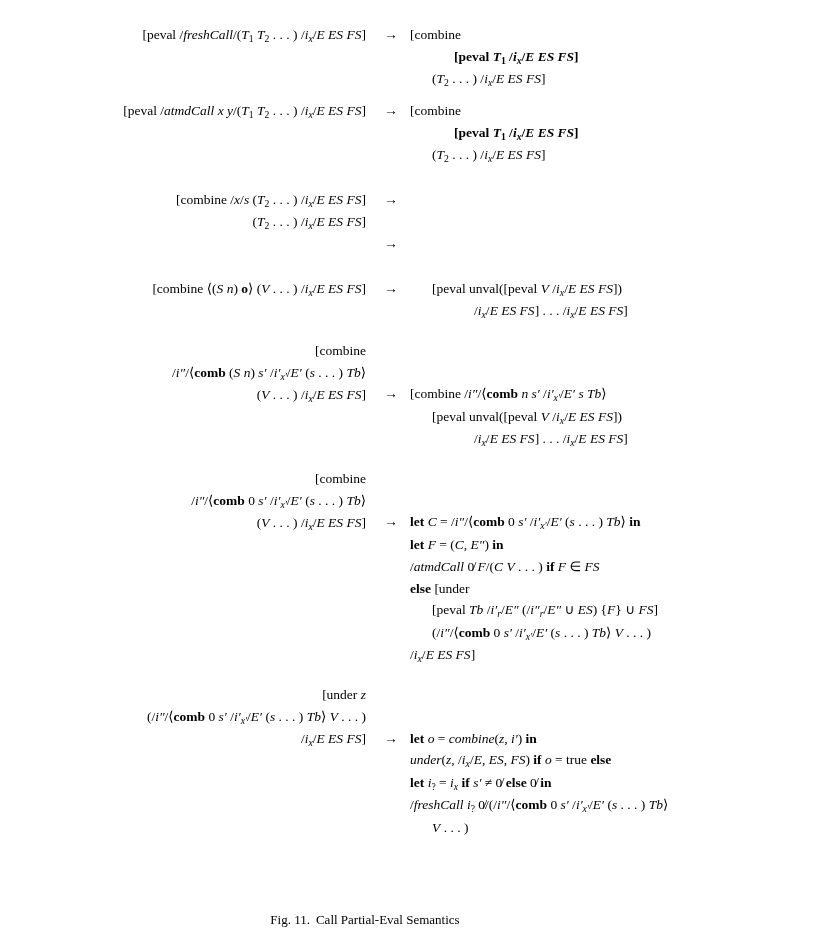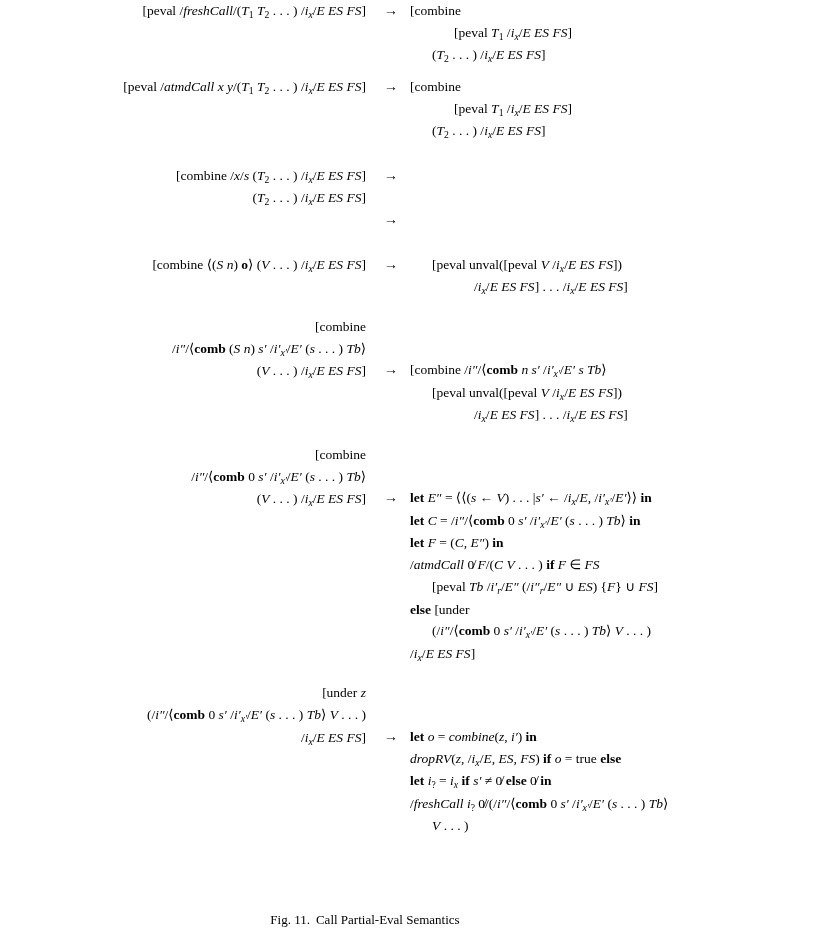--- a/index.html
+++ b/index.html
@@ -14,21 +14,21 @@
     color: #000000;
     font-size: 13.5px;
   }
   .page {
     position: relative;
     width: 817px;
     height: 944px;
     overflow: hidden;
   }
   .rules {
-    padding-top: 0;
+    padding-top: 24px;
   }
   .rule {
     display: flex;
     align-items: flex-start;
     width: 817px;
   }
   .lhs {
     width: 372px;
     text-align: right;
     padding-right: 6px;
@@ -43,21 +43,21 @@
     width: 400px;
     text-align: left;
     box-sizing: border-box;
   }
   .line {
     display: block;
     line-height: 1.62;
     white-space: nowrap;
   }
   .line.indent1 { padding-left: 22px; }
-  .line.indent2 { padding-left: 44px; }
+  .line.indent2 { padding-left: 44px; font-weight: bold; }
   .line.indent3 { padding-left: 64px; }
   .rhs .line { white-space: nowrap; }
   .gap-sm { height: 9px; }
   .gap-md { height: 17px; }
   .gap-lg { height: 22px; }
   i { font-style: italic; }
   b { font-weight: bold; }
   sub {
     font-size: 0.72em;
     vertical-align: -0.28em;
@@ -181,26 +181,25 @@
         <span class="line">(<i>V</i> . . . ) /<i>i<sub>x</sub></i>/<i>E ES FS</i>]</span>
       </div>
       <div class="arrowcol">
         <span class="line">&nbsp;</span>
         <span class="line">&nbsp;</span>
         <span class="line arrow">→</span>
       </div>
       <div class="rhs">
         <span class="line">&nbsp;</span>
         <span class="line">&nbsp;</span>
-        <span class="line"><b>let</b> <i>E″</i> = ⟨⟨(<i>s</i> ← <i>V</i>) . . . |<i>s′</i> ← /<i>i<sub>x</sub></i>/<i>E</i>, /<i>i′<sub>x′</sub></i>/<i>E′</i>⟩⟩ <b>in</b></span>
         <span class="line"><b>let</b> <i>C</i> = /<i>i″</i>/⟨<b>comb</b> 0 <i>s′</i> /<i>i′<sub>x′</sub></i>/<i>E′</i> (<i>s</i> . . . ) <i>Tb</i>⟩ <b>in</b></span>
         <span class="line"><b>let</b> <i>F</i> = (<i>C</i>, <i>E″</i>) <b>in</b></span>
         <span class="line">/<i>atmdCall</i> 0̸ <i>F</i>/(<i>C V</i> . . . ) <b>if</b> <i>F</i> ∈ <i>FS</i></span>
+        <span class="line"><b>else</b> [under</span>
         <span class="line indent1">[peval <i>Tb</i> /<i>i′<sub>r</sub></i>/<i>E″</i> (/<i>i″<sub>r</sub></i>/<i>E″</i> ∪ <i>ES</i>) {<i>F</i>} ∪ <i>FS</i>]</span>
-        <span class="line"><b>else</b> [under</span>
         <span class="line indent1">(/<i>i″</i>/⟨<b>comb</b> 0 <i>s′</i> /<i>i′<sub>x′</sub></i>/<i>E′</i> (<i>s</i> . . . ) <i>Tb</i>⟩ <i>V</i> . . . )</span>
         <span class="line">/<i>i<sub>x</sub></i>/<i>E ES FS</i>]</span>
       </div>
     </div>
 
     <div class="gap-md"></div>
 
     <div class="rule">
       <div class="lhs">
         <span class="line">[under <i>z</i></span>
@@ -209,21 +208,21 @@
       </div>
       <div class="arrowcol">
         <span class="line">&nbsp;</span>
         <span class="line">&nbsp;</span>
         <span class="line arrow">→</span>
       </div>
       <div class="rhs">
         <span class="line">&nbsp;</span>
         <span class="line">&nbsp;</span>
         <span class="line"><b>let</b> <i>o</i> = <i>combine</i>(<i>z</i>, <i>i′</i>) <b>in</b></span>
-        <span class="line"><i>dropRV</i>(<i>z</i>, /<i>i<sub>x</sub></i>/<i>E</i>, <i>ES</i>, <i>FS</i>) <b>if</b> <i>o</i> = true <b>else</b></span>
+        <span class="line"><i>under</i>(<i>z</i>, /<i>i<sub>x</sub></i>/<i>E</i>, <i>ES</i>, <i>FS</i>) <b>if</b> <i>o</i> = true <b>else</b></span>
         <span class="line"><b>let</b> <i>i</i><sub>?</sub> = <i>i<sub>x</sub></i> <b>if</b> <i>s′</i> ≠ 0̸ <b>else</b> 0̸ <b>in</b></span>
         <span class="line">/<i>freshCall i</i><sub>?</sub> 0̸/(/<i>i″</i>/⟨<b>comb</b> 0 <i>s′</i> /<i>i′<sub>x′</sub></i>/<i>E′</i> (<i>s</i> . . . ) <i>Tb</i>⟩</span>
         <span class="line indent1"><i>V</i> . . . )</span>
       </div>
     </div>
 
   </div>
 
   <div class="caption">
     <span class="cap-label">Fig. 11.</span><span class="cap-text">Call Partial-Eval Semantics</span>

